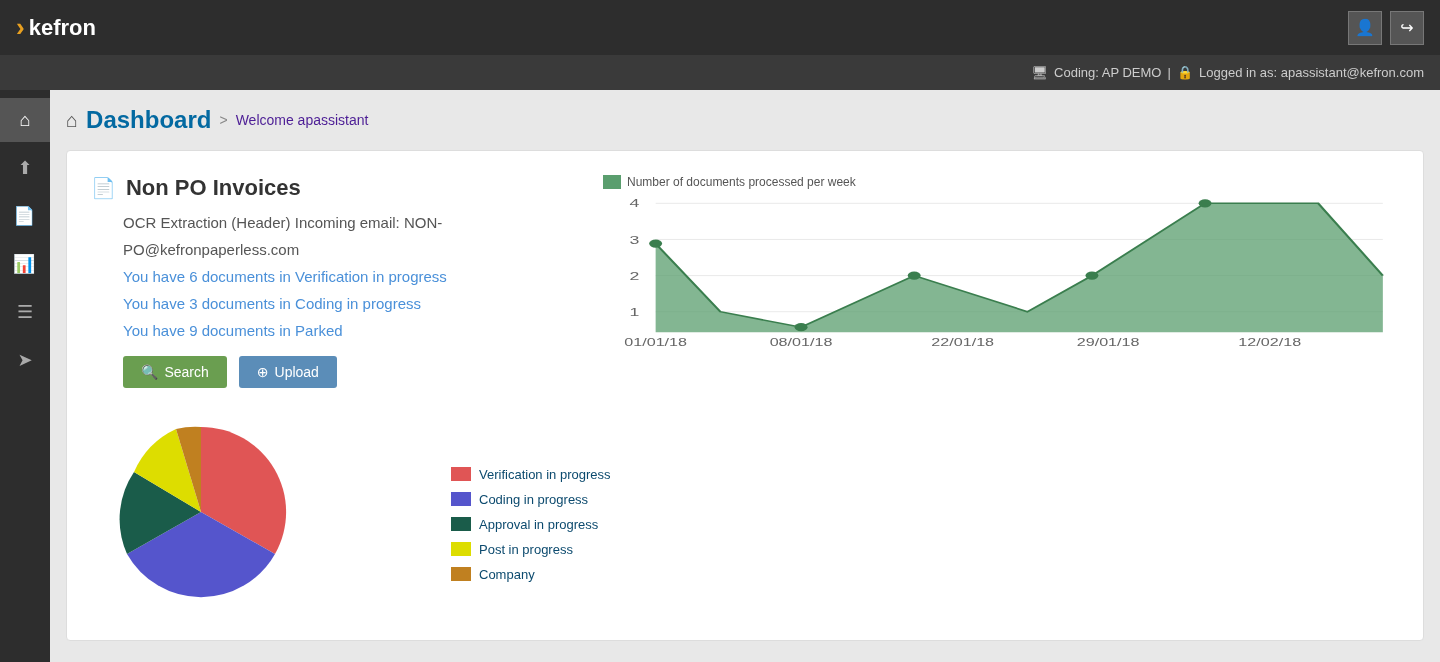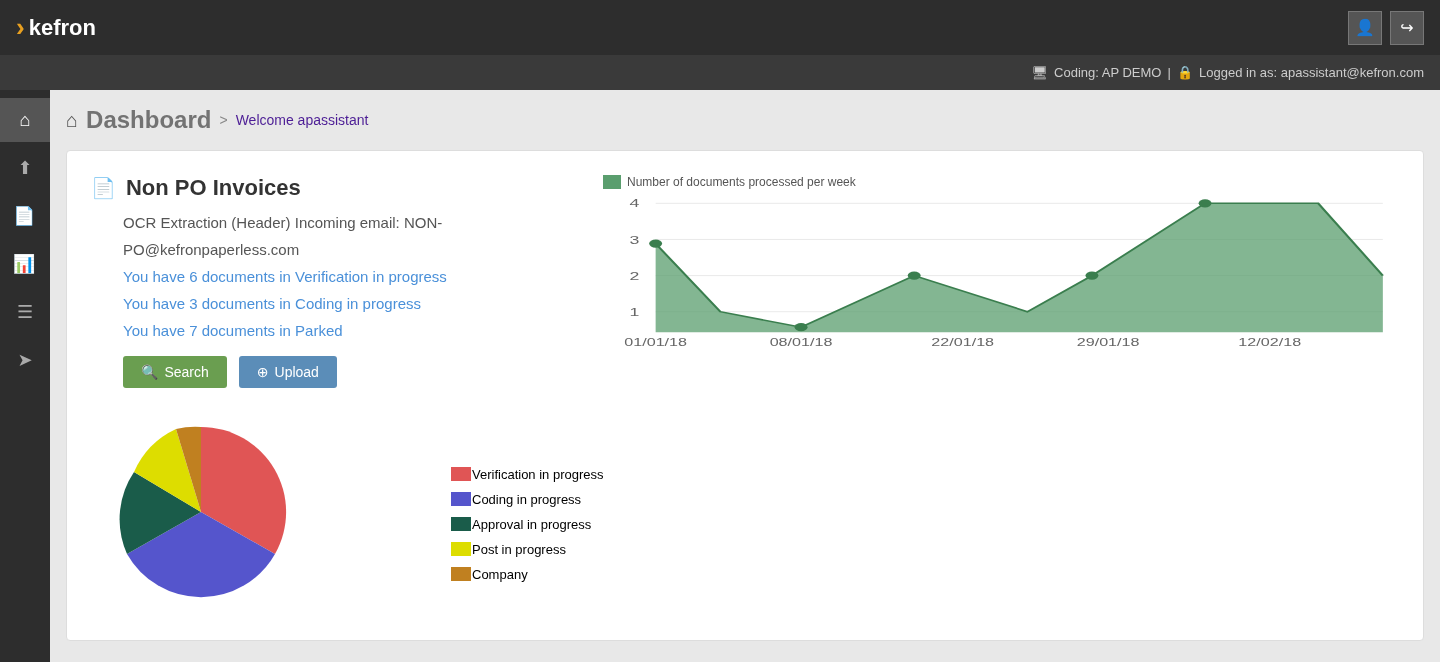--- a/index.html
+++ b/index.html
@@ -96,21 +96,21 @@
     
     .breadcrumb {
       display: flex;
       align-items: center;
       gap: 8px;
       margin-bottom: 16px;
       font-size: 20px;
       color: #444;
     }
     .breadcrumb-icon { color: #555; font-size: 20px; }
-    .breadcrumb-title { font-size: 24px; font-weight: bold; color: #737373; }
+    .breadcrumb-title { font-size: 24px; font-weight: bold; color: #0369a1; }
     .breadcrumb-sep { color: #888; font-size: 14px; }
     .breadcrumb-sub { color: #4c1d95; font-size: 14px; }
 
     
     .card {
       background: white;
       border: 1px solid #ddd;
       border-radius: 4px;
       padding: 24px;
     }
@@ -208,23 +208,23 @@
     .legend-section {
       display: flex;
       flex-direction: column;
       justify-content: center;
       gap: 10px;
       padding-top: 20px;
     }
     .legend-item {
       display: flex;
       align-items: center;
-      gap: 1px;
+      gap: 8px;
       font-size: 13px;
-      color: #000000;
+      color: #0c4a6e;
     }
     .legend-color {
       width: 20px;
       height: 14px;
       flex-shrink: 0;
     }
   </style>
 </head>
 <body>
 
@@ -292,21 +292,21 @@
         <div class="card-left">
           <div class="invoice-title">
             <span class="invoice-icon">📄</span>
             <span>Non PO Invoices</span>
           </div>
           <div class="card-meta">
             <span>OCR Extraction (Header)</span>
             <span>Incoming email: NON-PO@kefronpaperless.com</span>
             <a href="#">You have 6 documents in Verification in progress</a>
             <a href="#">You have 3 documents in Coding in progress</a>
-            <a href="#">You have 7 documents in Parked</a>
+            <a href="#">You have 9 documents in Parked</a>
           </div>
           <div class="card-buttons">
             <button class="btn-search">
               <span>🔍</span>
               <span>Search</span>
             </button>
             <button class="btn-upload">
               <span>⊕</span>
               <span>Upload</span>
             </button>

